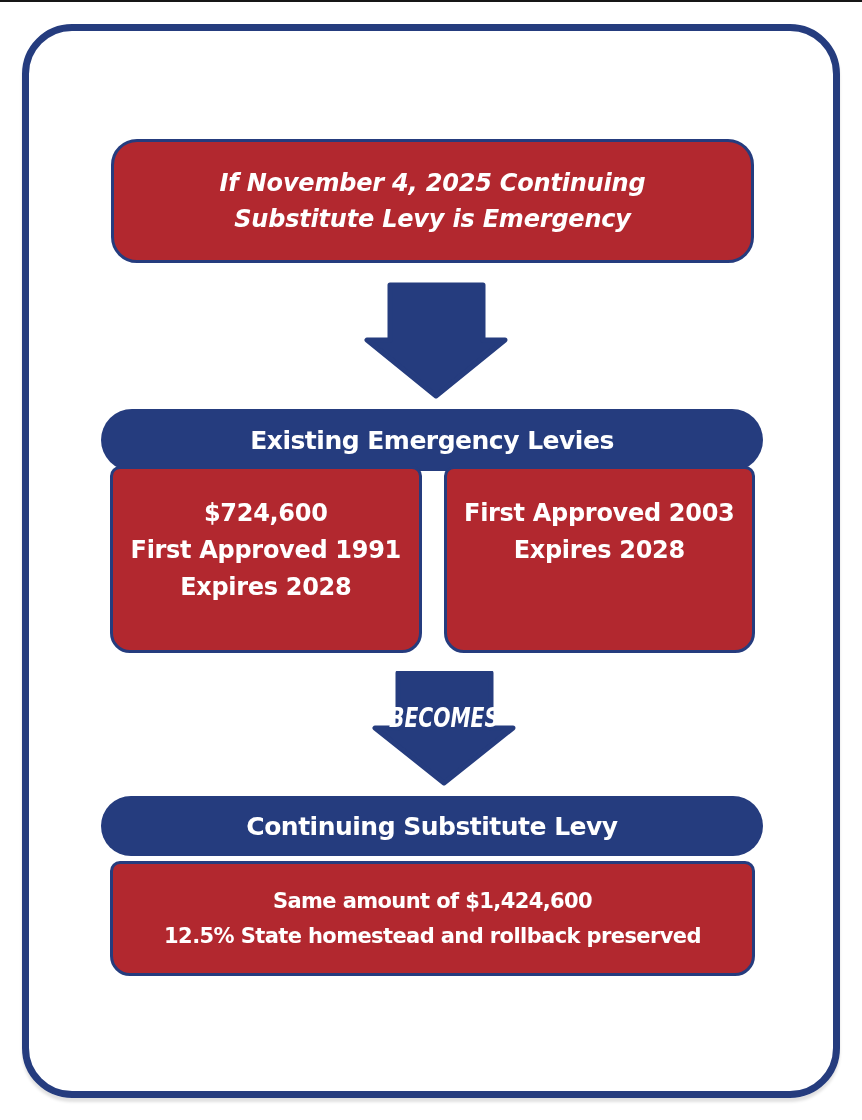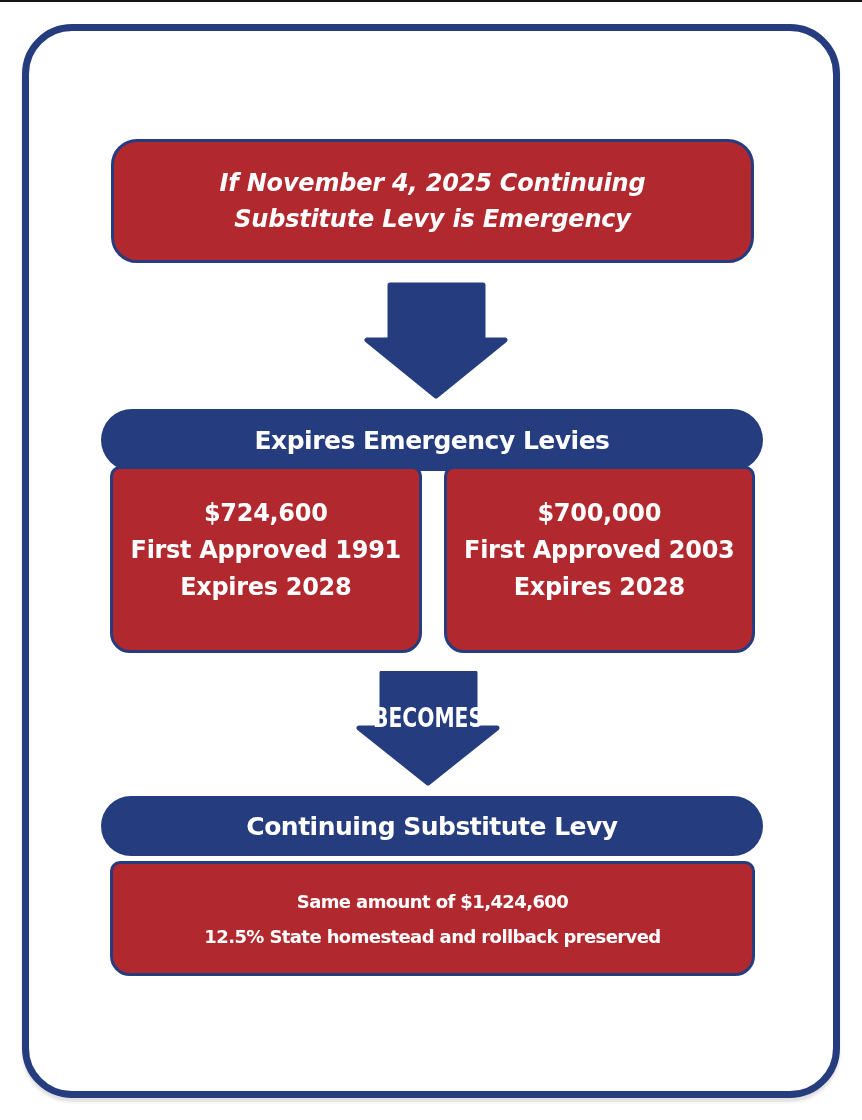--- a/index.html
+++ b/index.html
@@ -47,21 +47,21 @@
     font-size:24px;line-height:36px;
     text-align:center;
     letter-spacing:-0.2px;
     font-style:italic;
   }
   .arrow-wrap{
     position:absolute;
     width:144px;
   }
   .arrow1{left:364px;top:282px;height:118px;}
-  .arrow2{left:356px;top:671px;height:116px;}
+  .arrow2{left:372px;top:671px;height:116px;font-style:italic;}
   .arrow-wrap svg{display:block;width:100%;height:100%;}
   .becomes-label{
     position:absolute;
     left:0;right:0;top:34px;
     text-align:center;
     color:var(--white);
     font-size:26px;
     line-height:26px;
     letter-spacing:0px;
     transform:scaleX(0.78);
@@ -104,21 +104,21 @@
     position:absolute;
     left:110px;top:861px;
     width:645px;height:115px;
     background:var(--red);
     border:3px solid var(--blue);
     border-radius:10px 10px 20px 20px;
     color:var(--white);
     display:flex;flex-direction:column;
     align-items:center;justify-content:center;
     text-align:center;
-    font-size:18px;
+    font-size:21px;
     line-height:35px;
     letter-spacing:-0.6px;
     white-space:nowrap;
   }
 </style>
 </head>
 <body>
 
 <div class="canvas">
 
@@ -131,31 +131,30 @@
     <div>Substitute Levy is Emergency</div>
   </div>
 
   <div class="arrow-wrap arrow1">
     <svg viewBox="0 0 144 118" xmlns="http://www.w3.org/2000/svg">
       <path d="M26 3 L119 3 L119 58 L141 58 L72 114 L3 58 L26 58 Z" fill="#253C7E" stroke="#253C7E" stroke-width="5" stroke-linejoin="round"></path>
     </svg>
   </div>
 
   <div class="section-header header-existing">
-    <span>Expires Emergency Levies</span>
+    <span>Existing Emergency Levies</span>
   </div>
 
   <div class="stat-row">
     <div class="stat-box">
       <div>$724,600</div>
       <div>First Approved 1991</div>
       <div>Expires 2028</div>
     </div>
     <div class="stat-box">
-      <div>$700,000</div>
       <div>First Approved 2003</div>
       <div>Expires 2028</div>
     </div>
   </div>
 
   <div class="arrow-wrap arrow2">
     <svg viewBox="0 0 144 116" xmlns="http://www.w3.org/2000/svg">
       <path d="M26 2 L119 2 L119 57 L141 57 L72 112 L3 57 L26 57 Z" fill="#253C7E" stroke="#253C7E" stroke-width="5" stroke-linejoin="round"></path>
     </svg>
     <div class="becomes-label">BECOMES</div>

